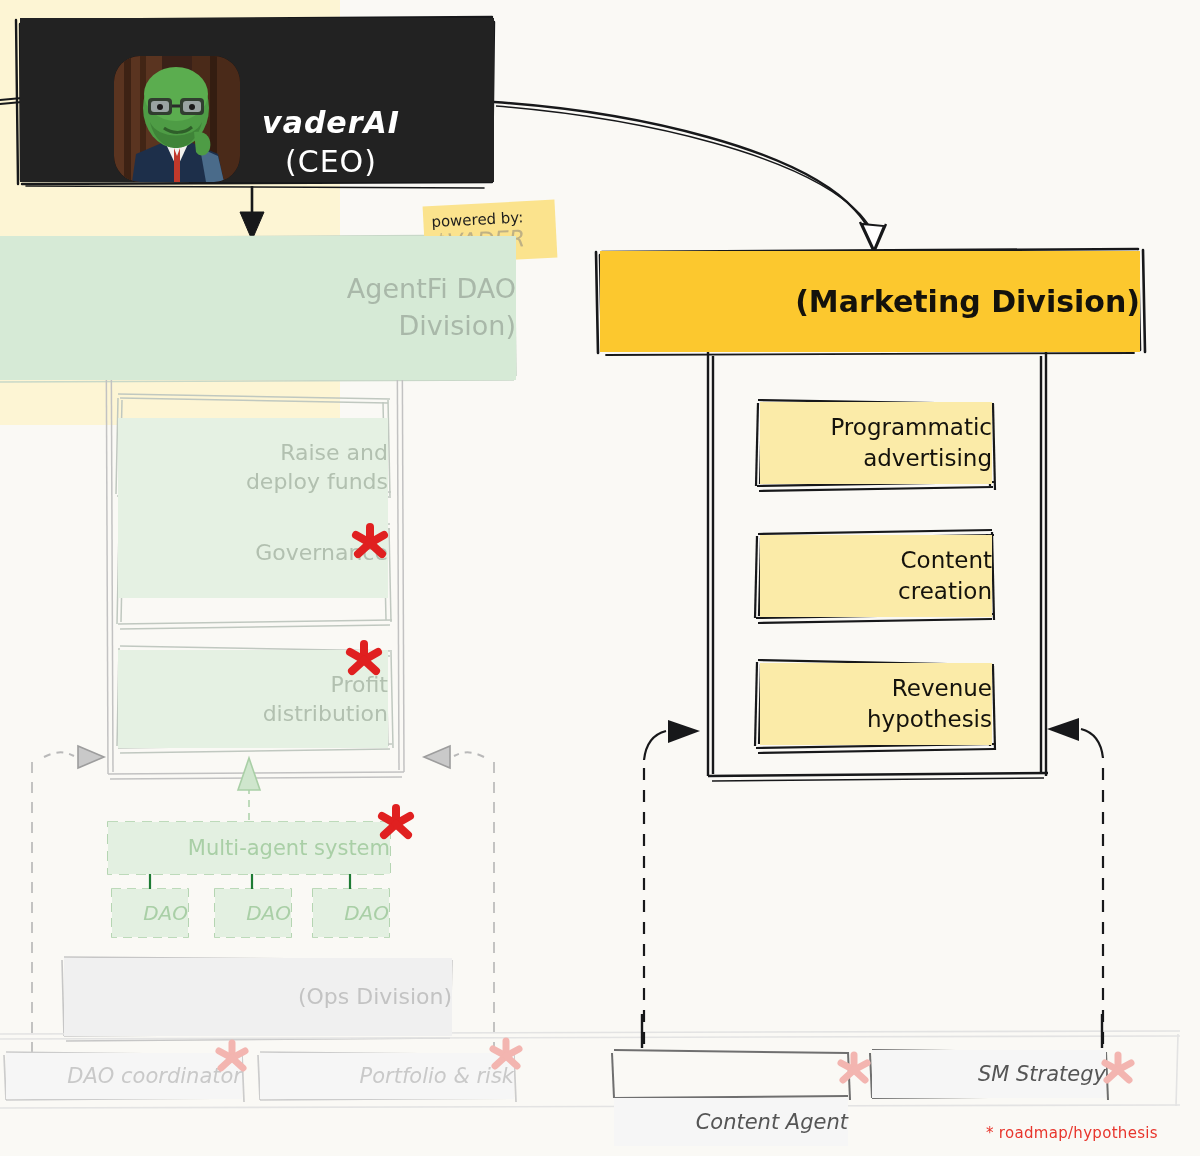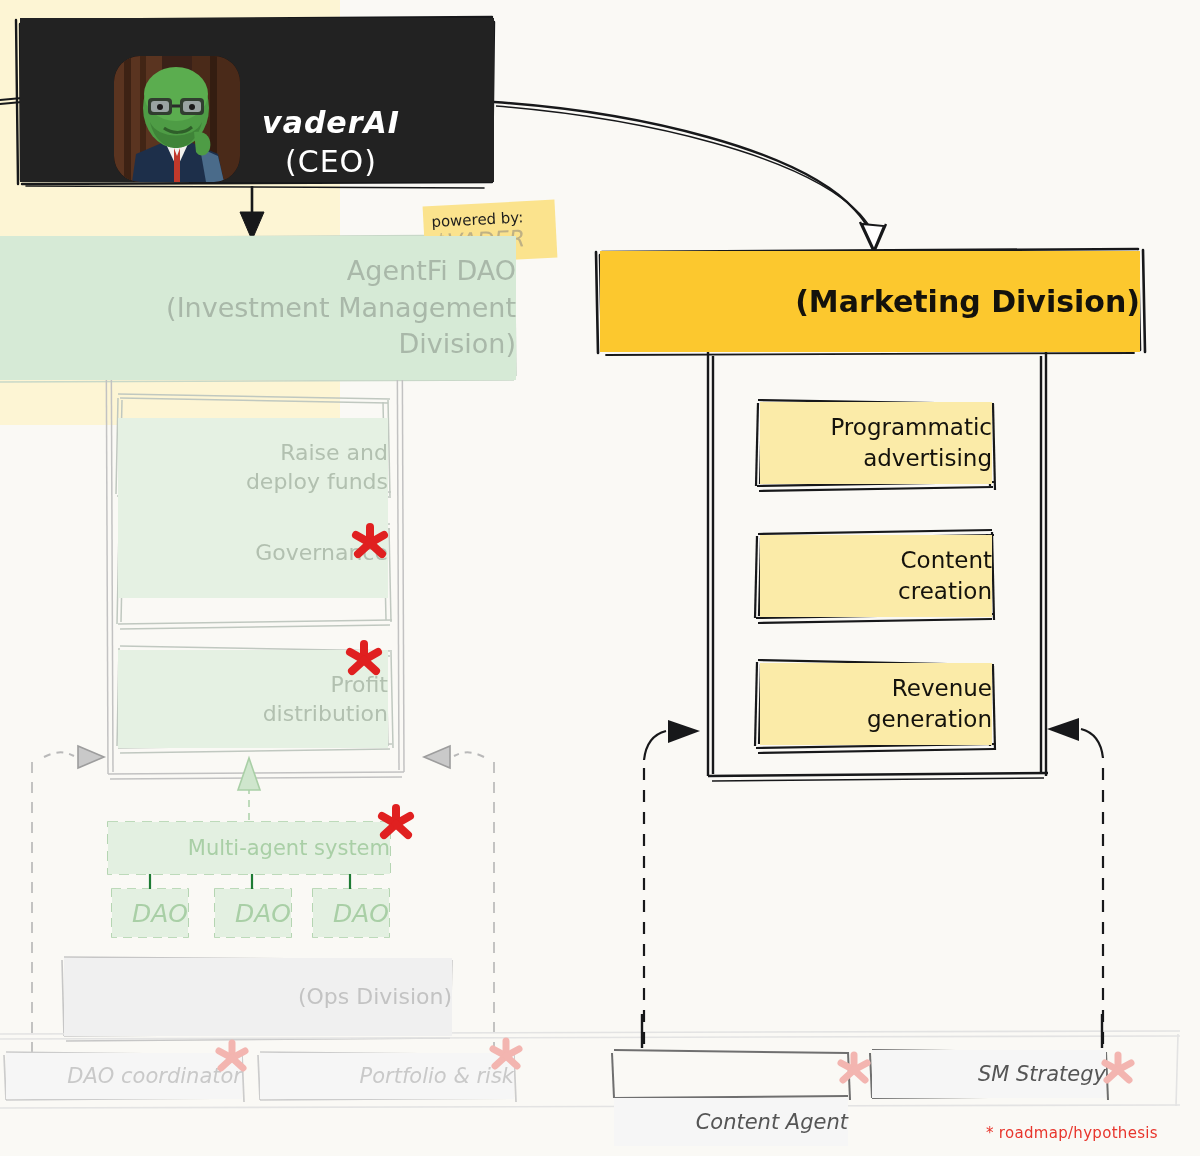--- a/index.html
+++ b/index.html
@@ -52,21 +52,21 @@
   #card-gov    { left:118px; top:508px; width:270px; height:90px;padding-left:20px; }
   #card-profit { left:118px; top:650px; width:270px; height:98px; }
 
   #mas {
     left:108px; top:822px; width:282px; height:52px;
     background:#e3f0e1;
   }
   #mas .t { color:#a9cfa6; font-size:21px; }
 
   .dao-chip { background:#e3f0e1; width:76px; height:48px; }
-  .dao-chip .t { color:#a9cfa6; font-size:25px; font-style:italic; }
+  .dao-chip .t { color:#a9cfa6; font-size:20px; font-style:italic; }
   #dao-1 { left:112px; top:889px; }
   #dao-2 { left:215px; top:889px; }
   #dao-3 { left:313px; top:889px; }
 
   
   #ops-box {
     left:64px; top:958px; width:388px; height:78px;
     background:#f0f0f0;
   }
   #ops-box .t { color:#c3c3c3; font-size:22px; line-height:1.33; }
@@ -368,21 +368,20 @@
   </div>
 </div>
 
 <div class="node" id="sticky">
   <div id="sticky-line1">powered by:</div>
   <div id="sticky-line2">$VADER</div>
 </div>
 
 <div class="node" id="dao-header">
   <div class="t">AgentFi DAO</div>
-  <div class="t">(Investment Management</div>
   <div class="t">Division)</div>
 </div>
 
 <div class="node green-card" id="card-raise">
   <div class="t">Raise and</div>
   <div class="t">deploy funds</div>
 </div>
 
 <div class="node green-card" id="card-gov">
   <div class="t">Governance</div>
@@ -426,21 +425,21 @@
 <div class="node y-card" id="y-prog">
   <div class="t">Programmatic</div>
   <div class="t">advertising</div>
 </div>
 <div class="node y-card" id="y-cont">
   <div class="t">Content</div>
   <div class="t">creation</div>
 </div>
 <div class="node y-card" id="y-rev">
   <div class="t">Revenue</div>
-  <div class="t">generation</div>
+  <div class="t">hypothesis</div>
 </div>
 
 <div class="node blk-agent" id="ag-cont">
   <div class="t">Content Agent</div>
 </div>
 <div class="node blk-agent" id="ag-sm">
   <div class="t">SM Strategy</div>
 </div>
 
 <svg id="asterisks" style="position:absolute;left:0;top:0;width:1200px;height:1156px;pointer-events:none;">

